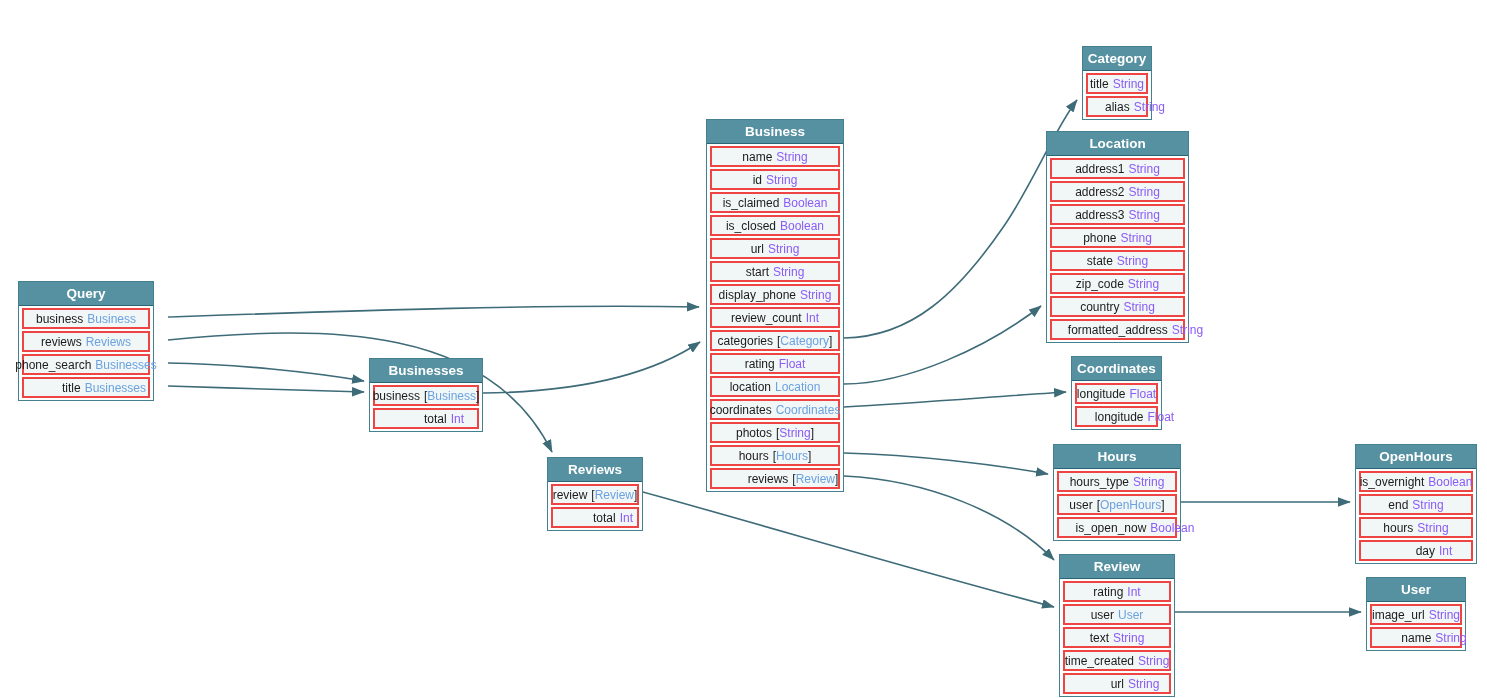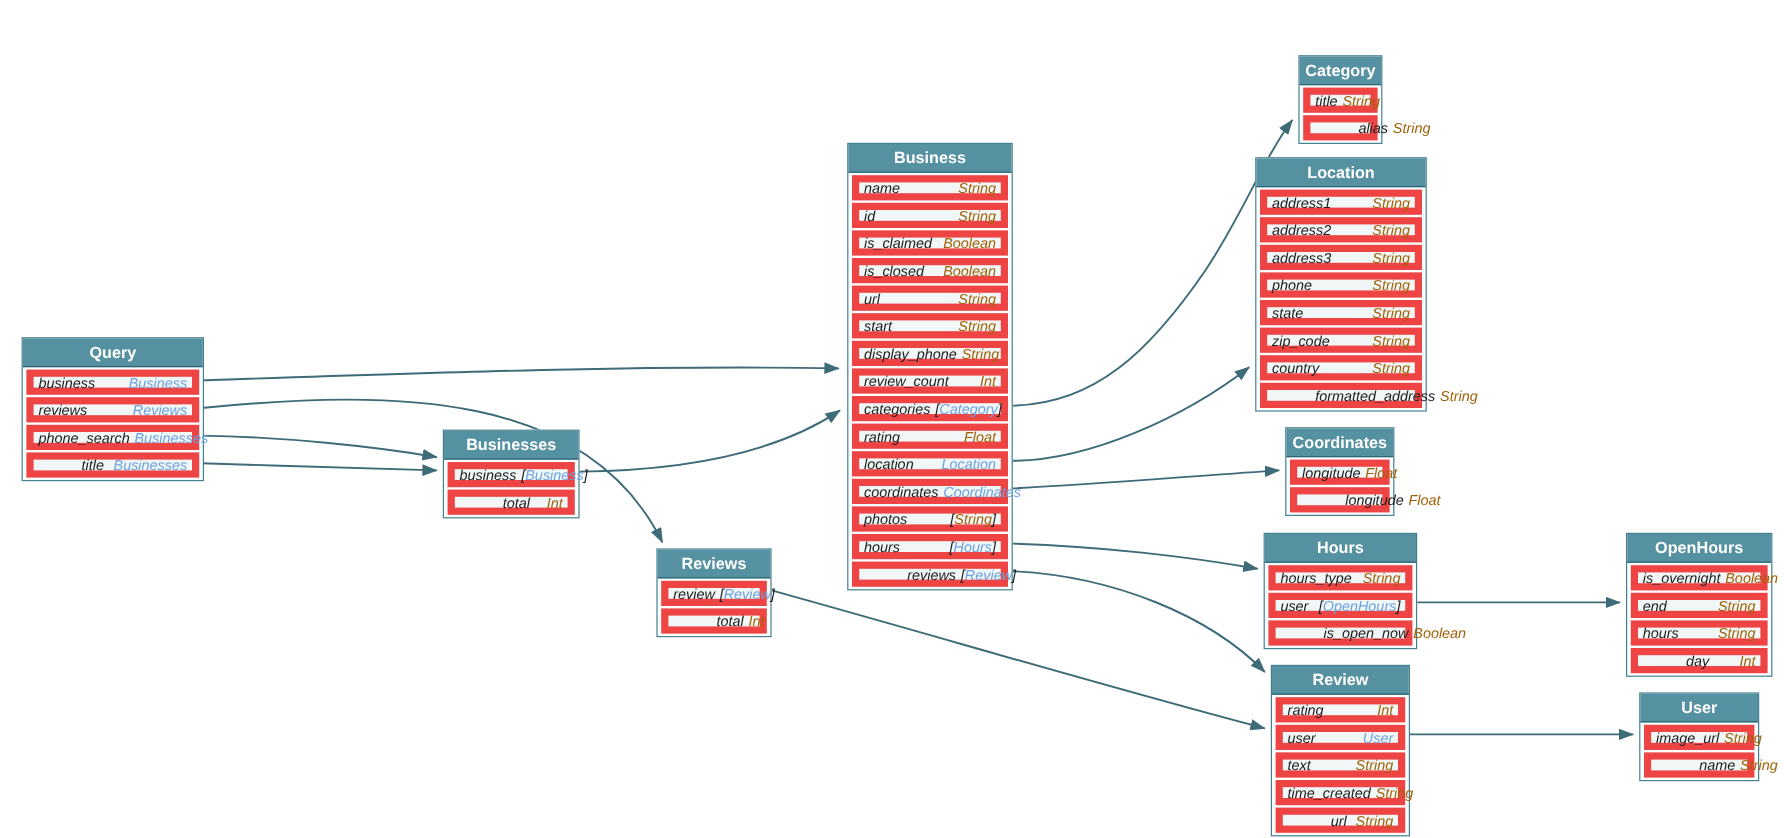--- a/index.html
+++ b/index.html
@@ -12,30 +12,30 @@
     position:absolute;border:1px solid #44808f;background:#fdfefe;
     box-sizing:border-box;box-shadow:0 0 0 1px rgba(255,255,255,0);
   }
   .entity-header{
     height:24px;line-height:23px;text-align:center;background:#5691a1;color:#ffffff;
     font-weight:bold;font-size:13.5px;border-bottom:1px solid #2b6575;
     box-sizing:border-box;cursor:pointer;
   }
   .entity-body{padding:2px 2px 1px 2px;}
   .frow{
-    display:flex;justify-content:space-between;align-items:center;column-gap:4px;
+    display:flex;justify-content:center;align-items:center;column-gap:4px;
     height:21px;margin:0 1px 2px 1px;padding:0 4px;background:#f1f6f7;
-    border:6px solid #ef4444;font-size:12px;color:#1b1b1b;white-space:nowrap;
-    box-sizing:border-box;cursor:pointer;font-style:italic;
+    border:2px solid #ef4444;font-size:12px;color:#1b1b1b;white-space:nowrap;
+    box-sizing:border-box;cursor:pointer;
   }
   .frow:last-child{margin-bottom:1px;padding-left:40px;}
   .fname{color:#1b1b1b;}
   .ftype{color:#1b1b1b;}
   .tlink{color:#6ba2e0;}
-  .tscalar{color:#a16207;}
+  .tscalar{color:#8b5cf6;}
   .bracket{color:#1b1b1b;}
 </style>
 </head>
 <body>
 
 <div class="canvas" id="diagram">
   <svg class="wires" id="wires" viewBox="0 0 1487 698" xmlns="http://www.w3.org/2000/svg">
       <defs>
         <marker id="arrowhead" markerWidth="9" markerHeight="7" refX="7.5" refY="3" orient="auto">
           <path d="M0,0 L8,3 L0,6 Z" fill="#3e6b78"></path>
@@ -48,21 +48,21 @@
       <path d="M 483 393 C 575 392, 648 377, 700 342" fill="none" stroke="#3e6b78" stroke-width="1.6" marker-end="url(#arrowhead)"></path>
       <path d="M 844 338 C 912 337, 958 293, 1004 226 C 1034 182, 1054 130, 1077 100" fill="none" stroke="#3e6b78" stroke-width="1.6" marker-end="url(#arrowhead)"></path>
       <path d="M 844 384 C 908 384, 988 347, 1041 306" fill="none" stroke="#3e6b78" stroke-width="1.6" marker-end="url(#arrowhead)"></path>
       <path d="M 844 407 C 920 403, 1002 396, 1066 392" fill="none" stroke="#3e6b78" stroke-width="1.6" marker-end="url(#arrowhead)"></path>
       <path d="M 844 453 C 915 455, 992 464, 1048 474" fill="none" stroke="#3e6b78" stroke-width="1.6" marker-end="url(#arrowhead)"></path>
       <path d="M 844 476 C 928 480, 1008 513, 1054 560" fill="none" stroke="#3e6b78" stroke-width="1.6" marker-end="url(#arrowhead)"></path>
       <path d="M 643 492 C 780 530, 928 574, 1054 607" fill="none" stroke="#3e6b78" stroke-width="1.6" marker-end="url(#arrowhead)"></path>
       <path d="M 1181 502 L 1350 502" fill="none" stroke="#3e6b78" stroke-width="1.6" marker-end="url(#arrowhead)"></path>
       <path d="M 1175 612 L 1361 612" fill="none" stroke="#3e6b78" stroke-width="1.6" marker-end="url(#arrowhead)"></path>
     </svg>
-<div class="entity" style="left: 18px; top: 281px; width: 152px;">
+<div class="entity" style="left: 18px; top: 281px; width: 136px;">
       <div class="entity-header">Query</div>
       <div class="entity-body">
         <div class="frow">
           <span class="fname">business</span>
           <span class="ftype"><span class="tlink">Business</span></span>
         </div>
         <div class="frow">
           <span class="fname">reviews</span>
           <span class="ftype"><span class="tlink">Reviews</span></span>
         </div>

